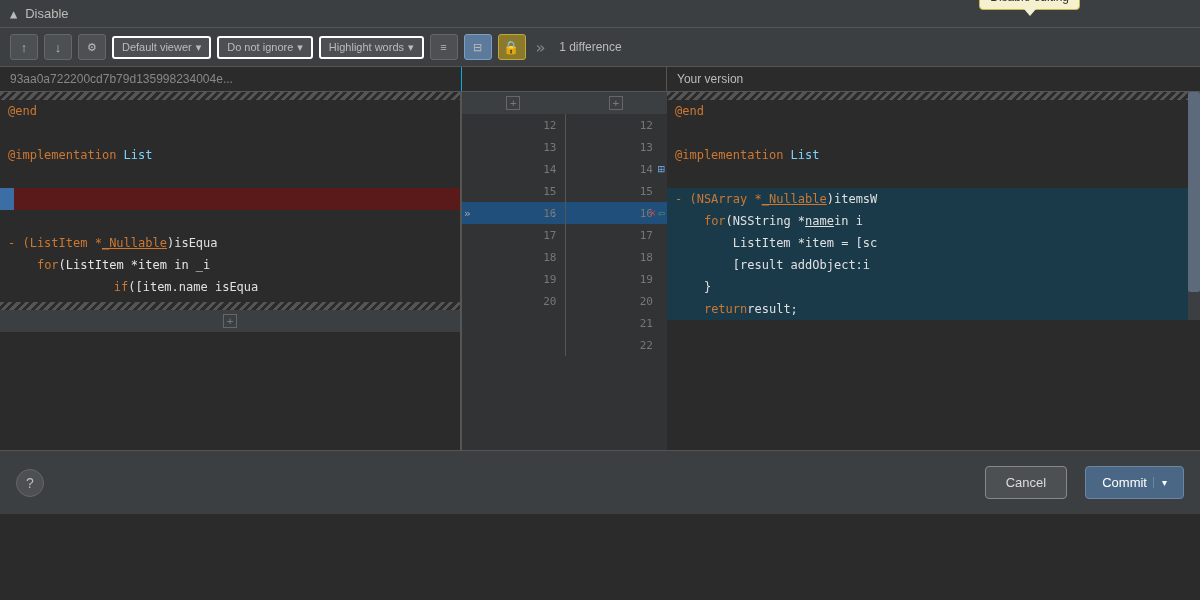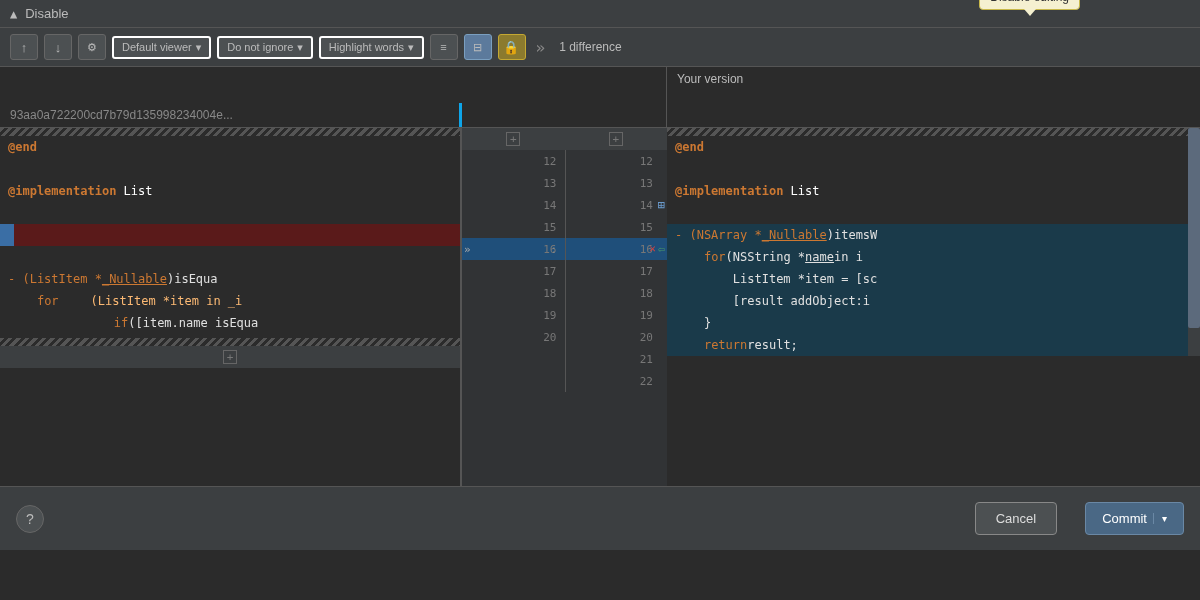--- a/index.html
+++ b/index.html
@@ -111,25 +111,24 @@
       display: flex;
       background: #2b2b2b;
       border-bottom: 1px solid #555;
     }
     .col-left {
       flex: 0 0 462px;
       padding: 5px 10px;
       color: #888;
       font-size: 12px;
       font-family: sans-serif;
-      border-right: 3px solid #0ea5e9;
+      border-right: 1px solid #0ea5e9;
       overflow: hidden;
       white-space: nowrap;
       text-overflow: ellipsis;
-      margin-top: 36px;
     }
     .col-center {
       flex: 0 0 205px;
       border-right: 1px solid #555;
     }
     .col-right {
       flex: 1;
       padding: 5px 10px;
       color: #bbb;
       font-size: 12px;
@@ -179,22 +178,22 @@
       overflow: hidden;
     }
     .code-line.deleted-highlight {
       background: #5a1a1a;
     }
     .code-line.inserted {
       background: #1a3a4a;
     }
 
     
-    .kw-orange { color: #cc7832; font-weight: bold; }
-    .kw-white { color: #ffffff; }
+    .kw-orange { color: #cc7832; font-weight: normal; }
+    .kw-white { color: #7dd3fc; }
 
     
     .linenum-row {
       height: 22px;
       display: flex;
       align-items: center;
       justify-content: center;
       padding: 0 6px;
       font-size: 11px;
       color: #777;
@@ -240,21 +239,21 @@
       color: #bbb;
       font-size: 14px;
       font-family: sans-serif;
       cursor: pointer;
       display: flex;
       align-items: center;
       justify-content: center;
     }
     .btn-group {
       display: flex;
-      gap: 28px;
+      gap: 18px;
     }
     .btn-cancel {
       background: #4c5052;
       border: 1px solid #888;
       color: #ddd;
       padding: 8px 20px;
       font-size: 13px;
       font-family: sans-serif;
       cursor: pointer;
       border-radius: 4px;
@@ -418,21 +417,21 @@
 
       <div class="code-line">
         <span style="color:#cc7832;">- (ListItem *</span>
           <span style="color:#cc7832; text-decoration:underline;">_Nullable</span>
           <span style="color:#e0e0e0;">)isEqua</span>
       </div>
 
       <div class="code-line">
         <span style="color:#e0e0e0;">&nbsp;&nbsp;&nbsp;&nbsp;</span>
         <span style="color:#cc7832;">for</span>
-        <span style="color:#fdba74;margin-left:32px;"> (ListItem *item in _i</span>
+        <span style="color:#e5e5e5;"> (ListItem *item in _i</span>
       </div>
 
       <div class="code-line">
         <span style="color:#e0e0e0;">&nbsp;&nbsp;&nbsp;&nbsp;&nbsp;&nbsp;&nbsp;&nbsp;</span>
         <span style="color:#cc7832;margin-left:48px;">if</span>
         <span style="color:#e0e0e0;"> ([item.name isEqua</span>
       </div>
     </div>
     <div class="zigzag-bottom" style="margin-top: 4px;"></div>
 

